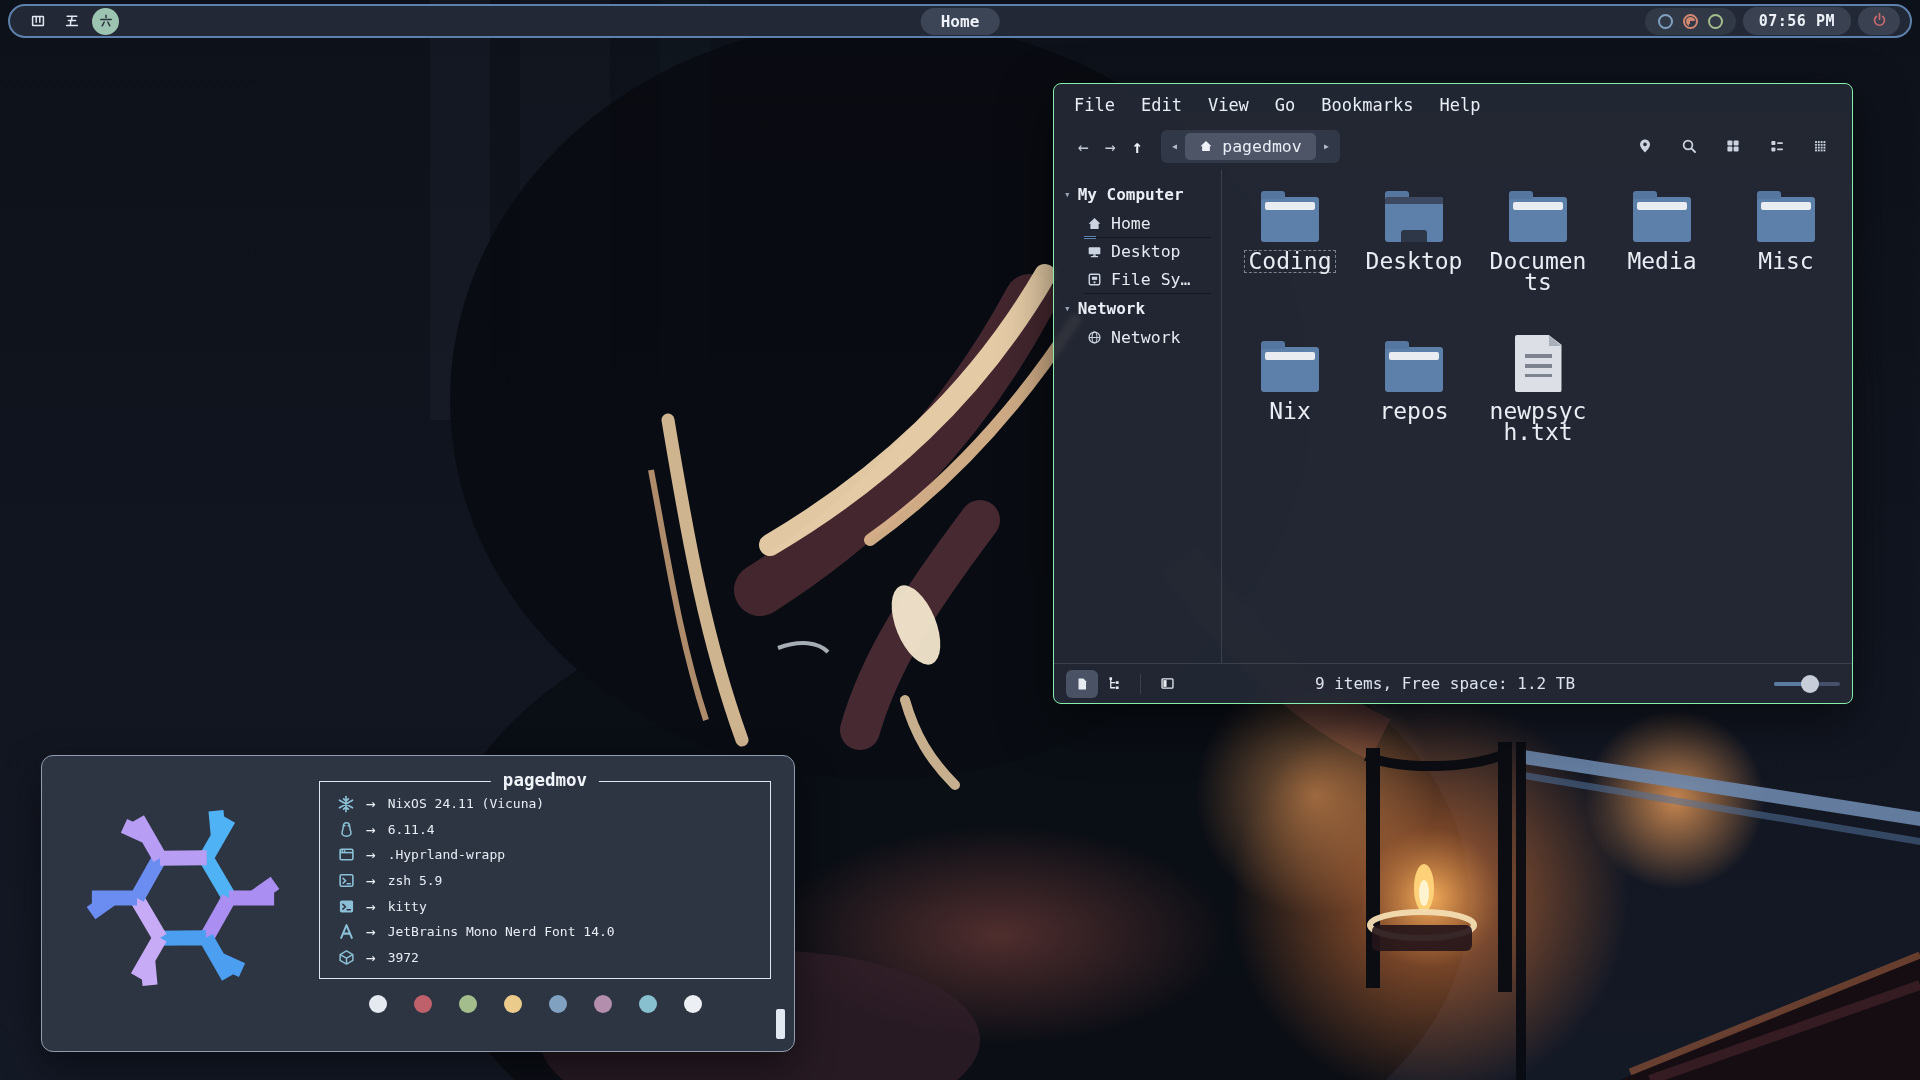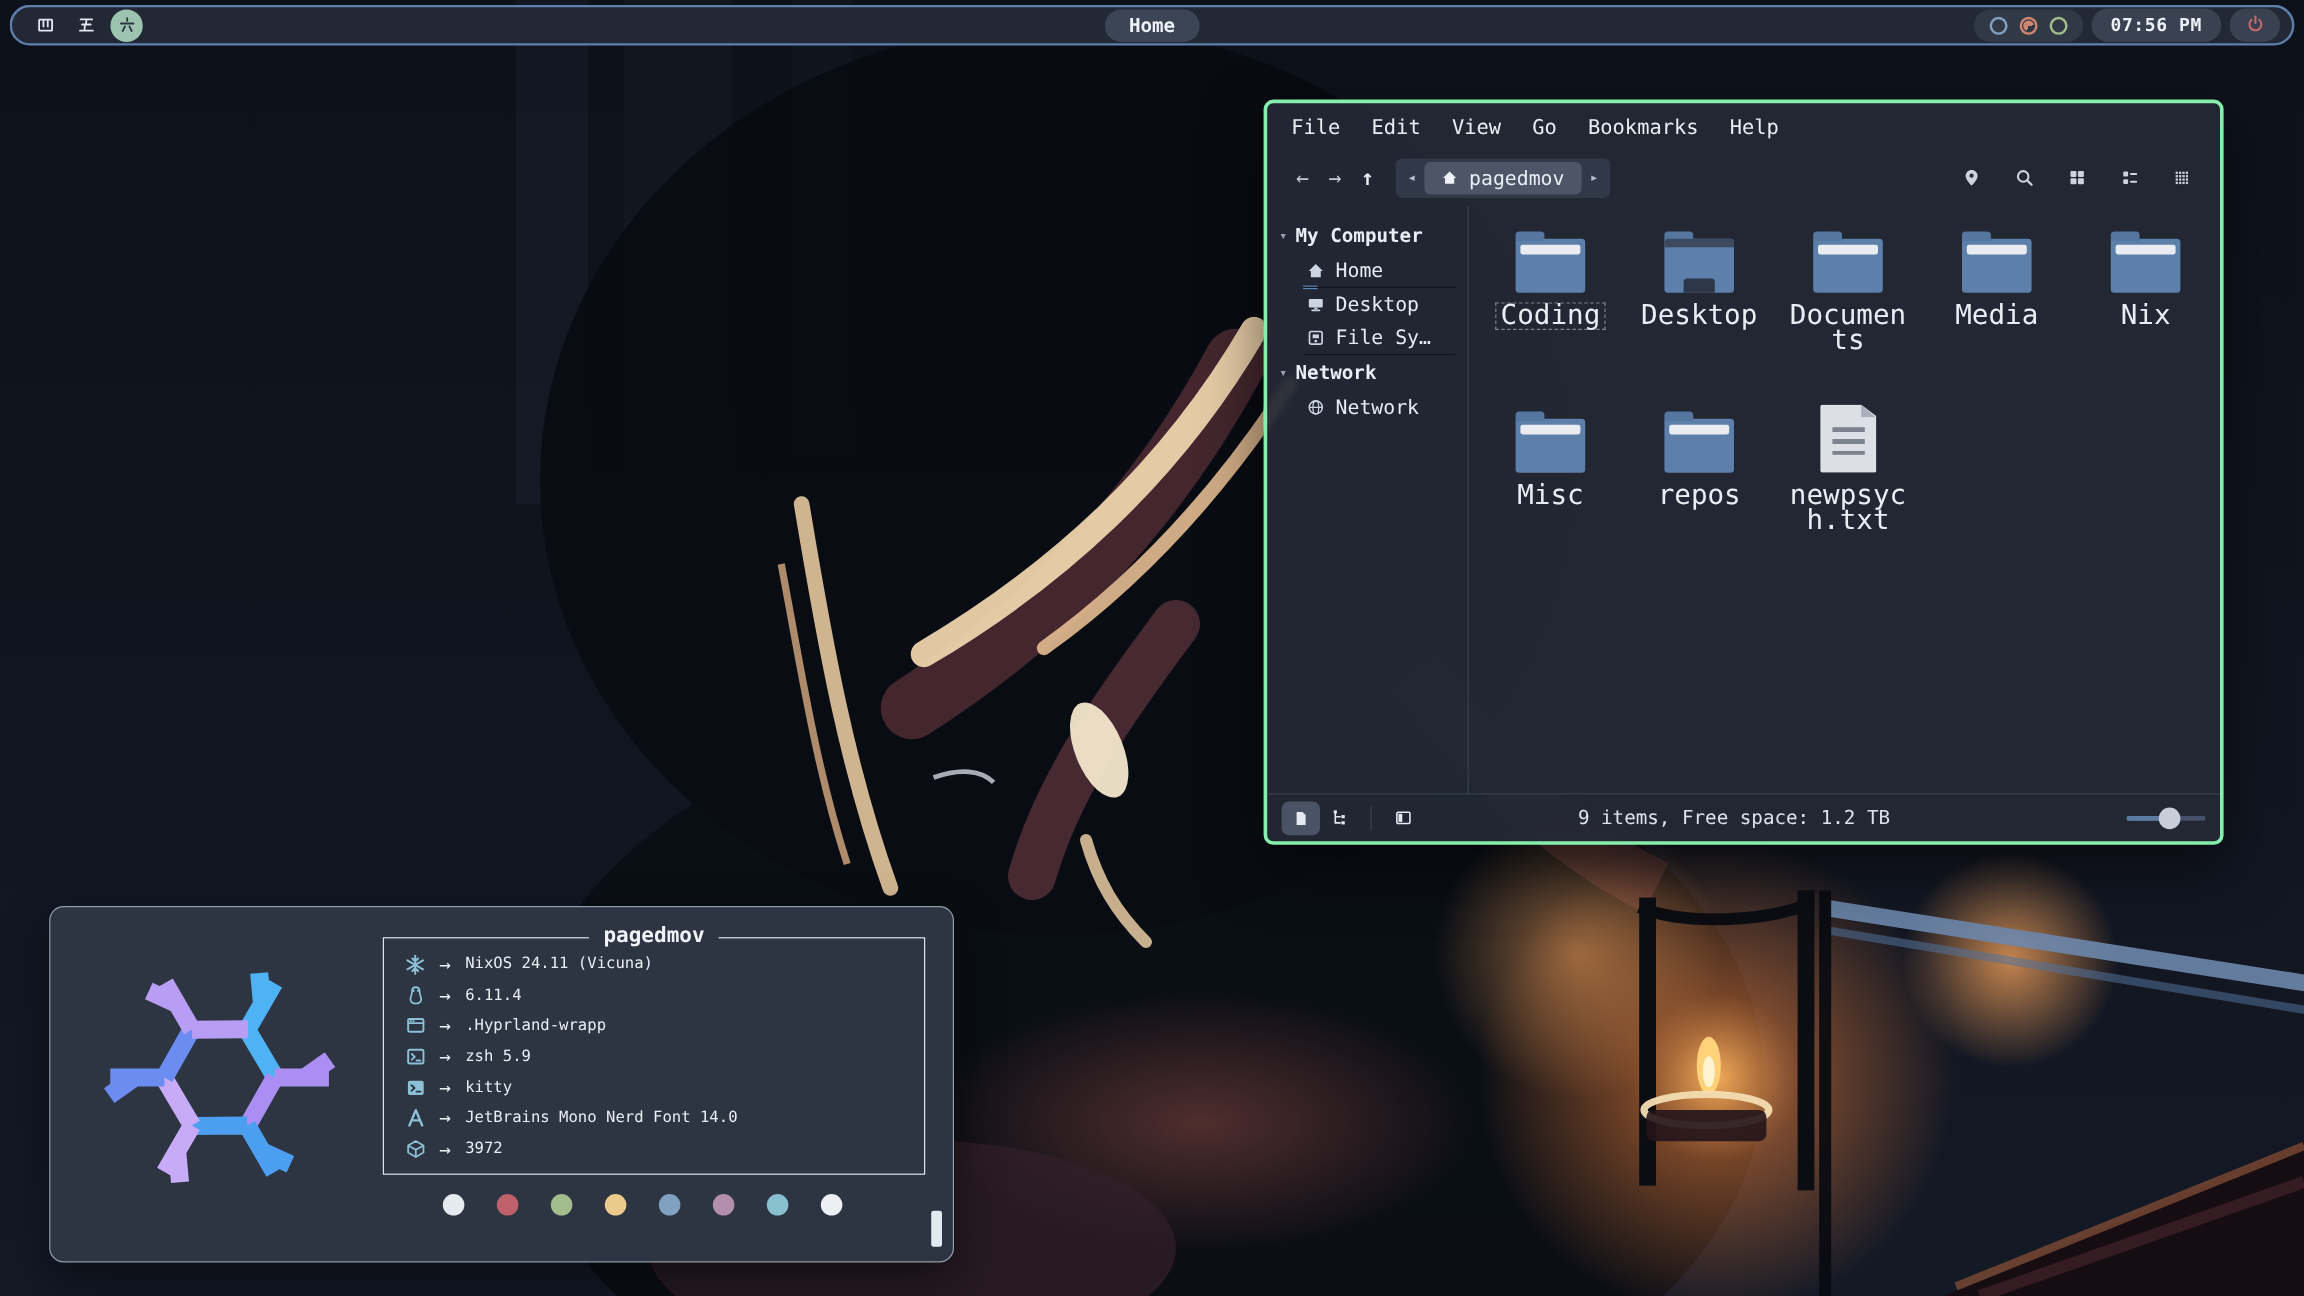--- a/index.html
+++ b/index.html
@@ -21,21 +21,21 @@
   .ind-pill { display:flex; align-items:center; gap:10px; background:#313947; border-radius:14px; height:27px; padding:0 13px; }
   .ring { position:relative; width:15px; height:15px; border-radius:50%; border:2px solid #888; }
   .ring.gauge::after { content:''; position:absolute; inset:1px; border-radius:50%;
     background:conic-gradient(from 200deg, #d08770 0 68%, transparent 68%); }
   .clock-pill { background:#3a4252; border-radius:14px; height:28px; padding:0 16px; display:grid; place-items:center;
     font-weight:bold; font-size:15px; letter-spacing:0.5px; color:#edf1f7; }
   .power-pill { background:#3a4252; border-radius:14px; height:28px; width:42px; display:grid; place-items:center; color:#c9696e; }
 
   
   .fm { position:absolute; left:1053px; top:83px; width:800px; height:621px;
-    background:rgba(35,41,53,0.93); border:3px solid #86efac; border-radius:8px;
+    background:rgba(35,41,53,0.93); border:1px solid #86efac; border-radius:8px;
     box-shadow:0 18px 50px rgba(0,0,0,0.5); z-index:20; backdrop-filter:blur(2px); }
   .menubar { height:38px; display:flex; align-items:center; gap:26px; padding:4px 20px 0 20px; font-size:17px; color:#e9edf4; }
   .menubar span { cursor:default; }
   .fm-toolbar { height:48px; display:flex; align-items:center; padding:0 16px; }
   .nav-btn { width:27px; text-align:center; font-size:18px; color:#c2cad7; cursor:default; }
   .nav-btn.up { color:#eef2f8; font-weight:bold; }
   .pathbar { display:flex; align-items:center; background:#313949; border-radius:6px; padding:3px 3px; margin-left:10px; }
   .chev { color:#b6bfce; font-size:12px; padding:0 7px; }
   .crumb { display:flex; align-items:center; gap:9px; background:#4d5567; border-radius:5px; padding:4px 14px;
     color:#e9edf4; font-size:16.5px; }
@@ -358,27 +358,27 @@
           <div class="cell">
             <div class="icon-wrap">
               <div class="folder plain"></div>
             </div>
             <div class="flabel">Media</div>
           </div>
           <div class="cell">
             <div class="icon-wrap">
               <div class="folder plain"></div>
             </div>
+            <div class="flabel">Misc</div>
+          </div>
+          <div class="cell">
+            <div class="icon-wrap">
+              <div class="folder plain"></div>
+            </div>
             <div class="flabel">Nix</div>
-          </div>
-          <div class="cell">
-            <div class="icon-wrap">
-              <div class="folder plain"></div>
-            </div>
-            <div class="flabel">Misc</div>
           </div>
           <div class="cell">
             <div class="icon-wrap">
               <div class="folder plain"></div>
             </div>
             <div class="flabel">repos</div>
           </div>
           <div class="cell">
             <div class="icon-wrap">
               <div class="doc"></div>

